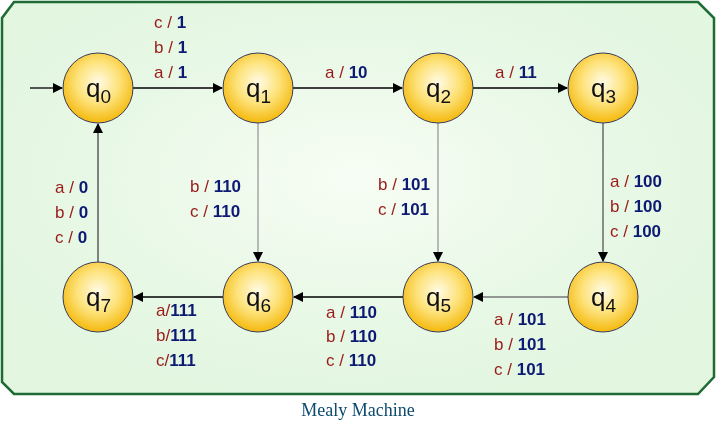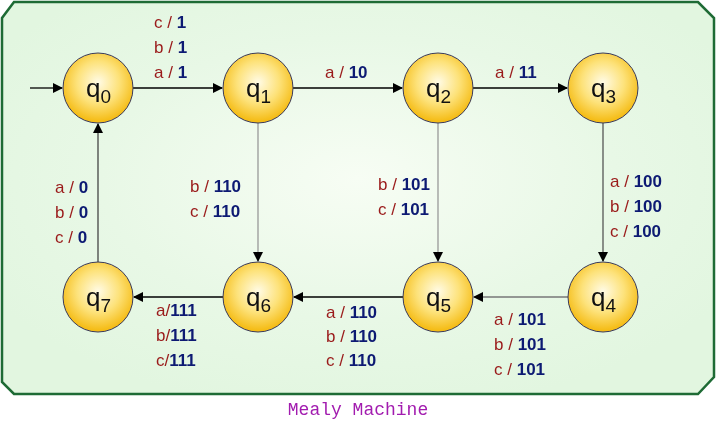--- a/index.html
+++ b/index.html
@@ -1,18 +1,18 @@
 <!DOCTYPE html>
 <html><head>
 <meta charset="utf-8">
 <style>
   html, body { margin: 0; padding: 0; background: #ffffff; }
   body { width: 716px; height: 427px; position: relative; overflow: hidden; font-family: "Liberation Sans", sans-serif; }
   #diagram { position: absolute; left: 0; top: 0; }
-  .caption { position: absolute; left: 0; width: 716px; top: 400px; text-align: center; color: #a21caf; font-size: 18px; font-family: Liberation Mono, monospace; }
+  .caption { position: absolute; left: 0; width: 716px; top: 400px; text-align: center; color: #0c4a6e; font-size: 18px; font-family: Liberation Serif, serif; }
   .lbl { font-family: "Liberation Sans", sans-serif; font-size: 17px; }
   .in { fill: #9a1a1a; }
   .out { fill: #0d1a73; font-weight: bold; }
   .state-text { font-family: "Liberation Sans", sans-serif; font-size: 26px; fill: #111; }
   .state-sub { font-size: 19px; }
 </style>
 </head>
 <body>
 
 <svg id="diagram" width="716" height="427" viewBox="0 0 716 427" xmlns="http://www.w3.org/2000/svg">

